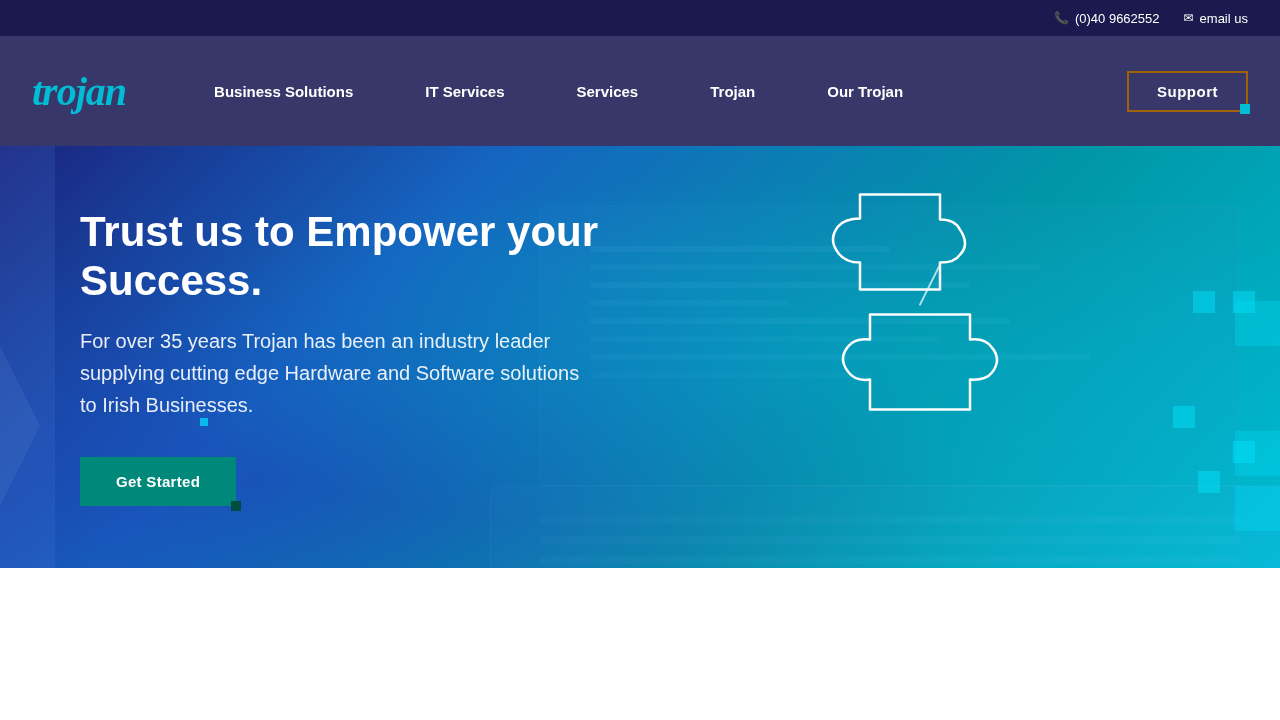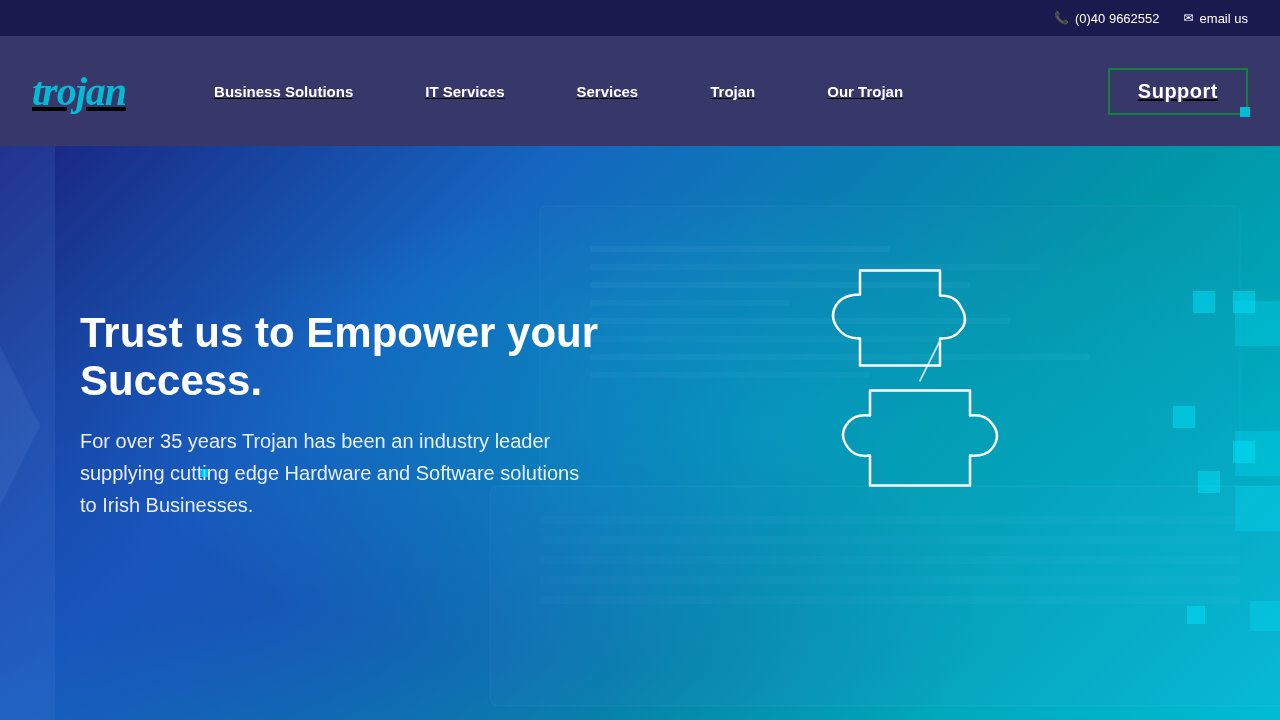--- a/index.html
+++ b/index.html
@@ -30,21 +30,20 @@
 
     
     .header {
       background: rgba(20, 20, 80, 0.85);
       display: flex;
       align-items: center;
       padding: 0 32px;
       height: 110px;
       position: relative;
       z-index: 10;
-      text-decoration: underline;
     }
     .logo {
       color: white;
       font-size: 40px;
       font-weight: 700;
       font-style: italic;
       letter-spacing: -1px;
       margin-right: 60px;
       font-family: Georgia, serif;
     }
@@ -59,45 +58,45 @@
       color: white;
       text-decoration: none;
       font-size: 15px;
       font-weight: 600;
       padding: 0 28px;
       cursor: pointer;
       white-space: nowrap;
     }
     .support-btn {
       margin-left: auto;
-      border: 2px solid #15803d;
+      border: 2px solid #a16207;
       color: white;
       background: transparent;
       padding: 10px 28px;
-      font-size: 20px;
+      font-size: 15px;
       font-weight: 700;
       cursor: pointer;
       letter-spacing: 0.5px;
       position: relative;
     }
     .support-btn::after {
       content: '';
       position: absolute;
       bottom: -4px;
       right: -4px;
       width: 10px;
       height: 10px;
       background: #00bcd4;
     }
 
     
     .hero {
       position: relative;
       width: 1280px;
-      height: 574px;
+      height: 422px;
       background: linear-gradient(135deg, #1a237e 0%, #1565c0 30%, #0097a7 65%, #00bcd4 100%);
       overflow: hidden;
       display: flex;
       align-items: center;
     }
 
     
     .hero-bg-overlay {
       position: absolute;
       inset: 0;
@@ -251,20 +250,21 @@
   <div style="position:absolute;left:0;top:0;width:55px;height:574px;z-index:3;opacity:0.35;">
     <svg viewBox="0 0 55 574" width="55" height="574">
       <polygon points="0,0 55,0 55,574 0,574" fill="rgba(80,130,220,0.5)"></polygon>
       <polygon points="0,200 40,280 0,360" fill="rgba(150,200,255,0.3)"></polygon>
     </svg>
   </div>
 
   <div class="hero-content">
     <h1 class="hero-heading">Trust us to Empower your Success.</h1>
     <p class="hero-subtext">For over 35 years Trojan has been an industry leader supplying cutting edge Hardware and Software solutions to Irish Businesses.</p>
+    <button class="get-started-btn">Get Started</button>
     <div class="deco-sq-small"></div>
   </div>
 
   <div class="puzzle-container">
     <svg viewBox="0 0 320 380" width="320" height="380" fill="none" stroke="white" stroke-width="2.5" stroke-linejoin="round" stroke-linecap="round">
 
       <path d="
         M100,20
         L180,20
         Q180,20 180,45

